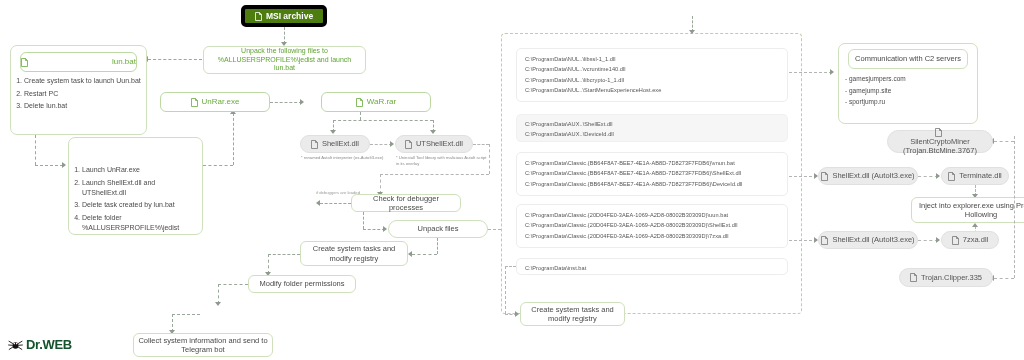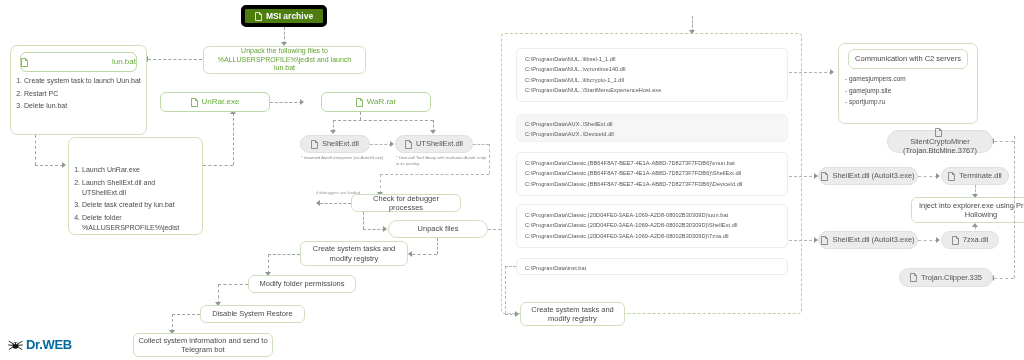--- a/index.html
+++ b/index.html
@@ -152,21 +152,21 @@
   .ar-r{border-top:3px solid transparent;border-bottom:3px solid transparent;border-left:4px solid #8d9a8d;}
   .ar-l{border-top:3px solid transparent;border-bottom:3px solid transparent;border-right:4px solid #8d9a8d;}
   .ar-d{border-left:3px solid transparent;border-right:3px solid transparent;border-top:4px solid #8d9a8d;}
   .ar-u{border-left:3px solid transparent;border-right:3px solid transparent;border-bottom:4px solid #8d9a8d;}
 
   
   #logo{
     position:absolute;
     left:8px;bottom:8px;
     display:flex;align-items:center;
-    font-weight:bold;font-size:13px;color:#0369a1;
+    font-weight:bold;font-size:13px;color:#14532d;
     letter-spacing:-0.3px;
   }
   #logo .spider{
     width:15px;height:11px;margin-right:3px;
     position:relative;display:inline-block;
   }
 </style>
 </head>
 <body>
 
@@ -321,23 +321,20 @@
   <div class="arrow ar-d" style="left:265px;top:272px;"></div>
 
   <div class="node n-white" style="left:248px;top:275px;width:108px;height:18px;">
     <span class="label">Modify folder permissions</span>
   </div>
 
   <div class="h-dash" style="left:218px;top:284px;width:30px;"></div>
   <div class="v-dash" style="left:218px;top:284px;height:20px;"></div>
   <div class="arrow ar-d" style="left:215px;top:302px;"></div>
 
-  <div class="node n-white" style="left:200px;top:305px;width:105px;height:18px;">
-    <span class="label">Disable System Restore</span>
-  </div>
 
   <div class="h-dash" style="left:172px;top:314px;width:28px;"></div>
   <div class="v-dash" style="left:172px;top:314px;height:18px;"></div>
   <div class="arrow ar-d" style="left:169px;top:330px;"></div>
 
   <div class="node n-white" style="left:133px;top:333px;width:140px;height:24px;padding:0 4px;">
     <span class="label">Collect system information and send to Telegram bot</span>
   </div>
 
   <div class="dashed-region" style="left:501px;top:33px;width:301px;height:281px;"></div>

